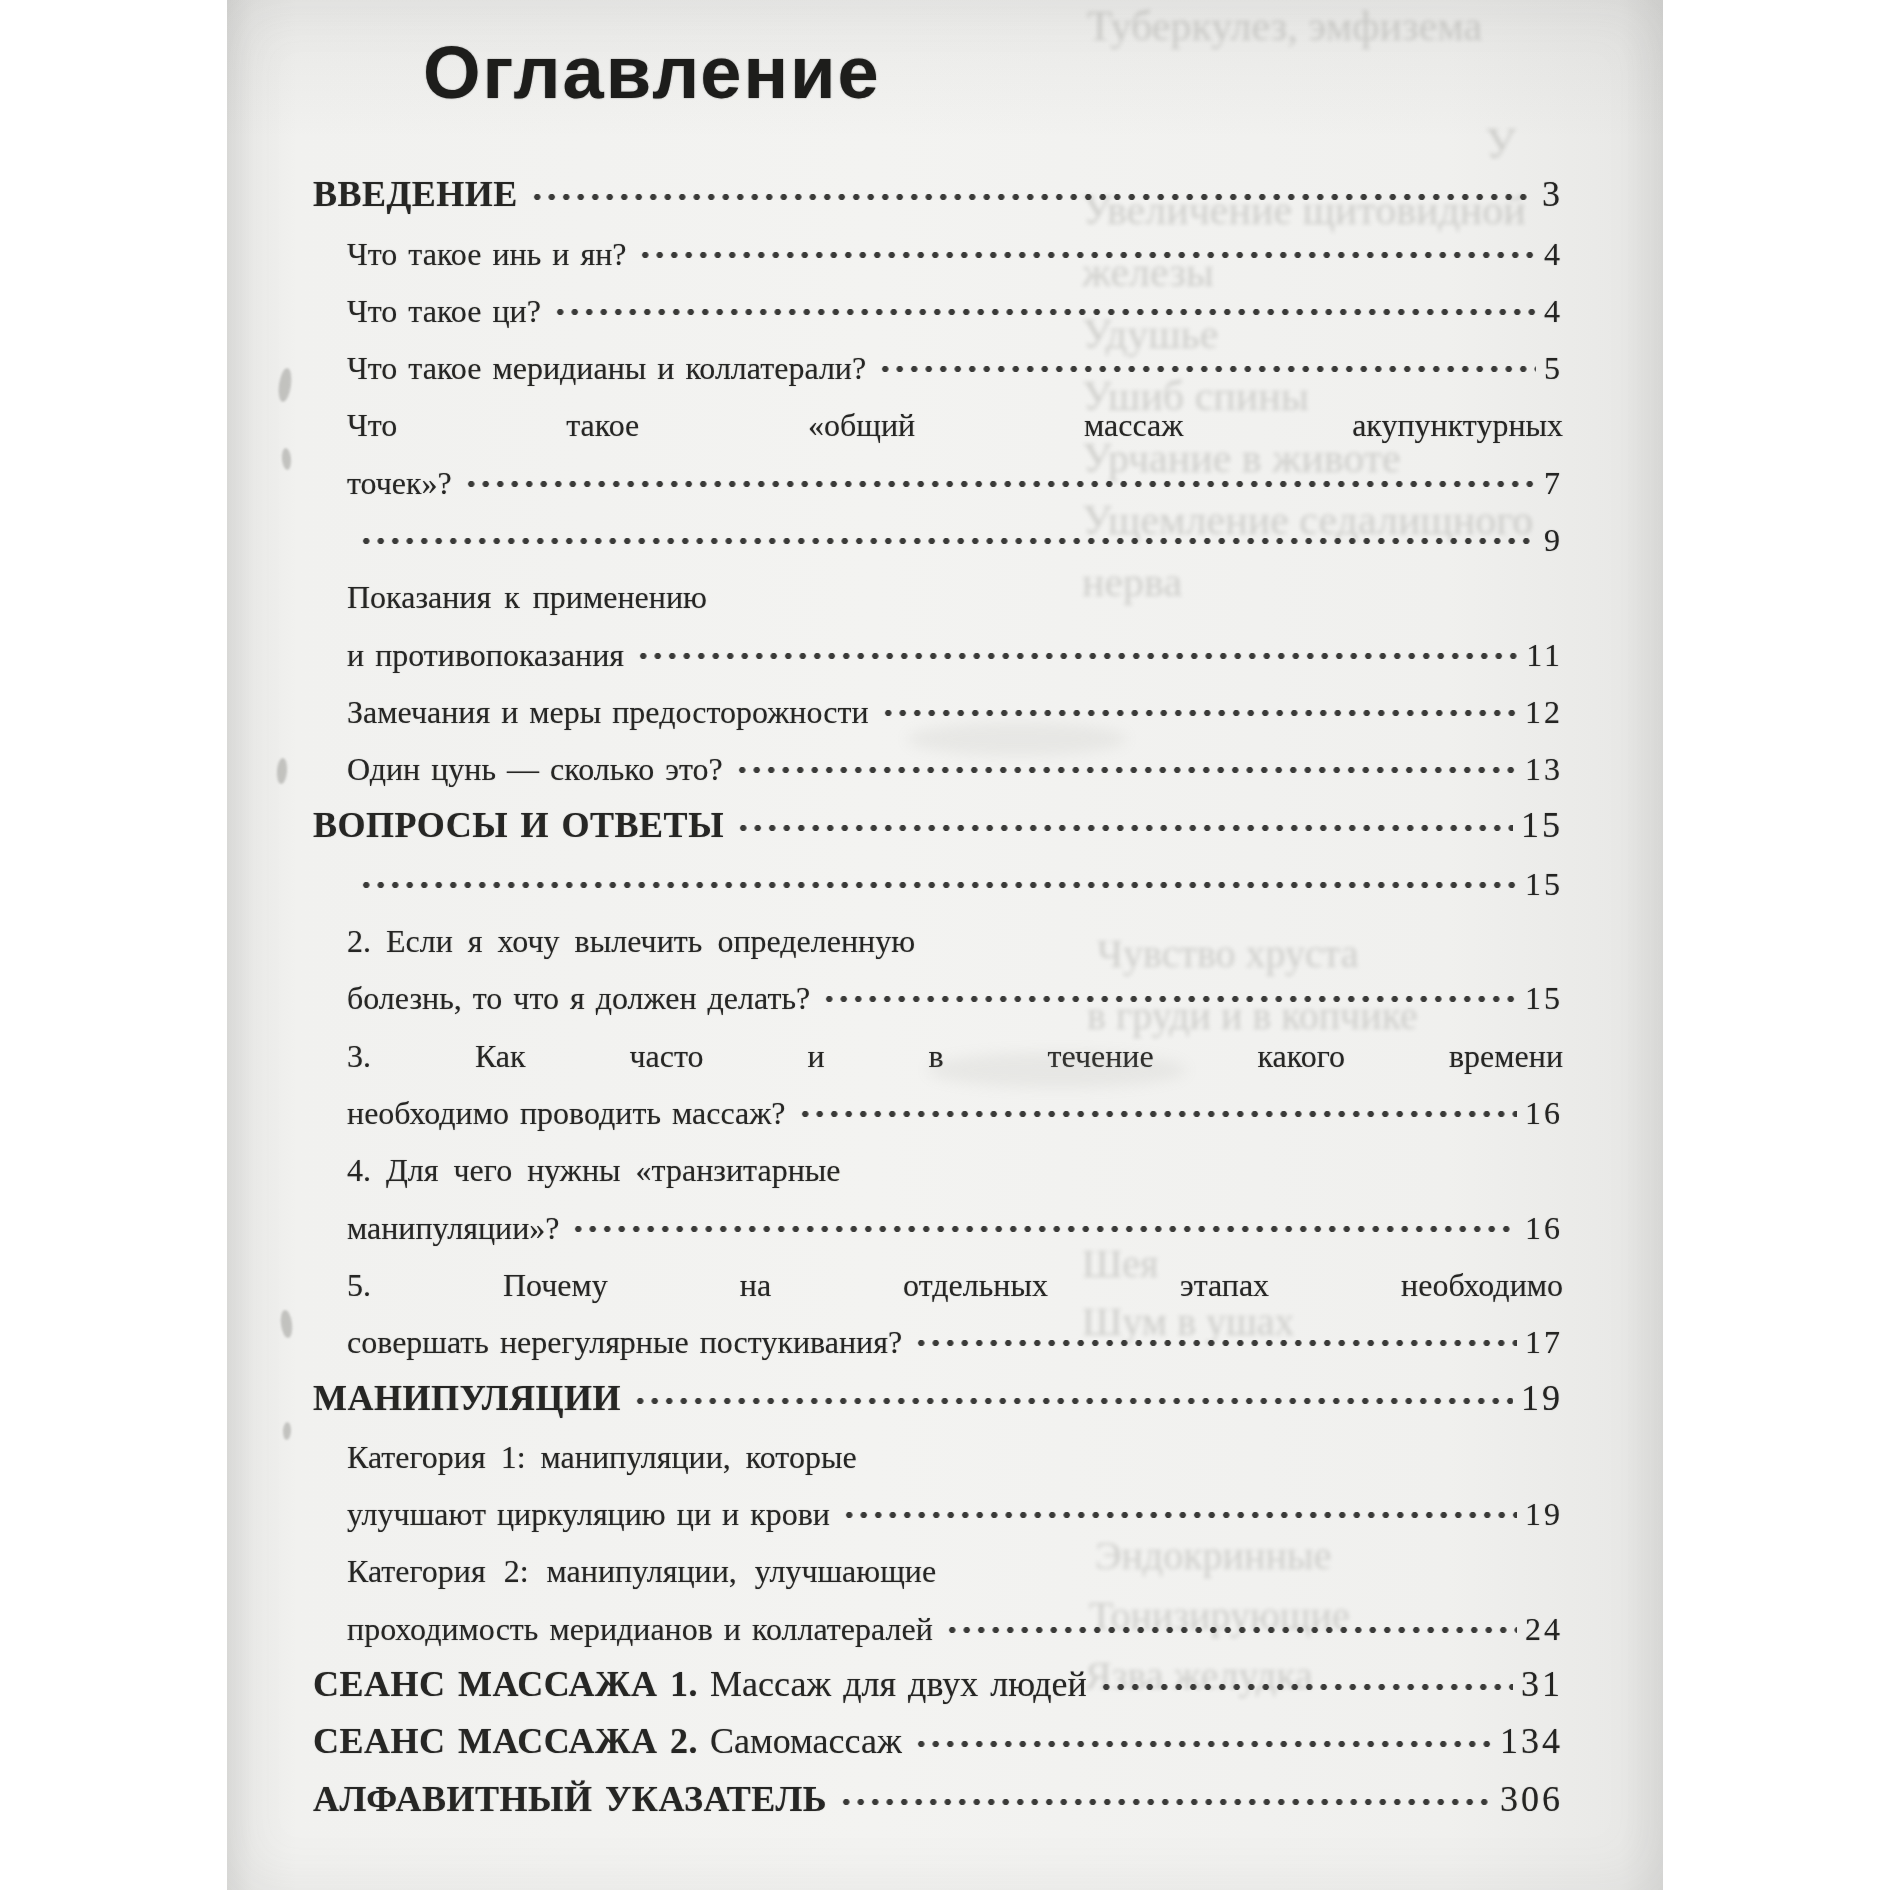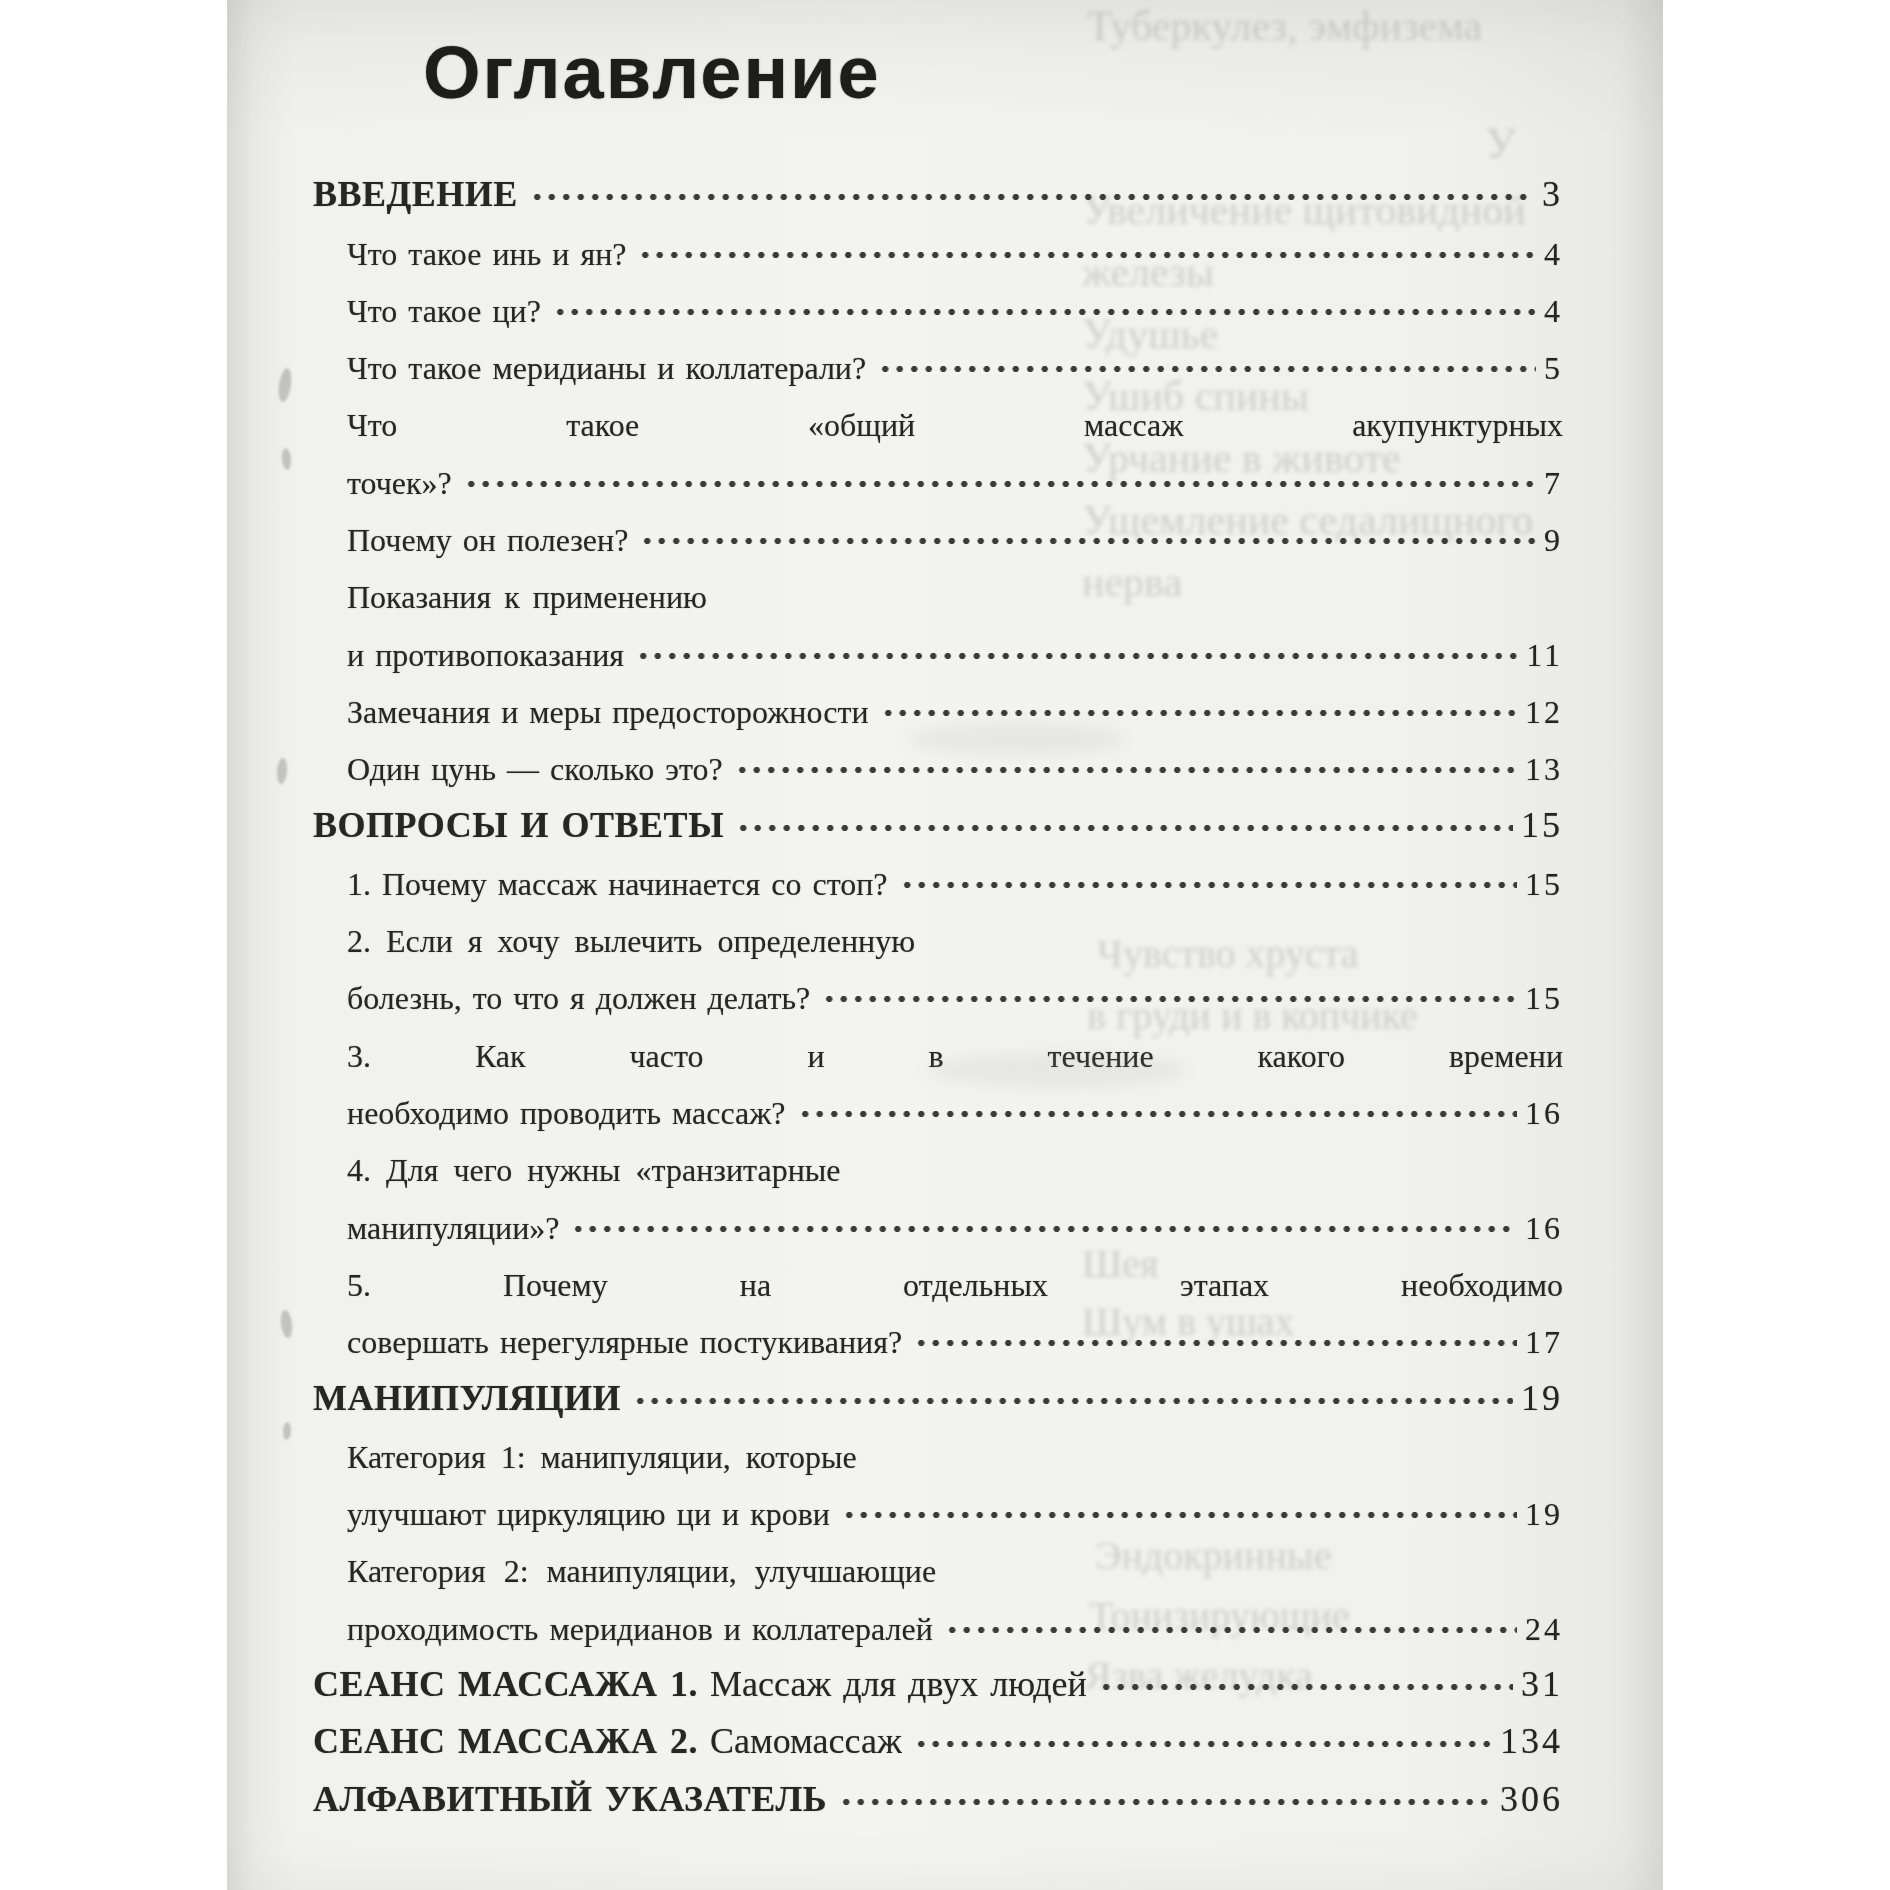--- a/index.html
+++ b/index.html
@@ -102,21 +102,20 @@
         </div>
         <div class="row ind fill">
           <span class="txt">Что такое «общий массаж акупунктурных</span>
         </div>
         <div class="row ind">
           <span class="txt">точек»?</span>
           <span class="leader"></span>
           <span class="num">7</span>
         </div>
         <div class="row ind">
-          <span class="txt">Почему он полезен?</span>
           <span class="leader"></span>
           <span class="num">9</span>
         </div>
         <div class="row ind" style="word-spacing: 5px;">
           <span class="txt">Показания к применению</span>
         </div>
         <div class="row ind">
           <span class="txt">и противопоказания</span>
           <span class="leader"></span>
           <span class="num">11</span>
@@ -130,21 +129,20 @@
           <span class="txt">Один цунь — сколько это?</span>
           <span class="leader"></span>
           <span class="num">13</span>
         </div>
         <div class="row section">
           <span class="txt"><b>ВОПРОСЫ И ОТВЕТЫ</b></span>
           <span class="leader"></span>
           <span class="num">15</span>
         </div>
         <div class="row ind">
-          <span class="txt">1. Почему массаж начинается со стоп?</span>
           <span class="leader"></span>
           <span class="num">15</span>
         </div>
         <div class="row ind" style="word-spacing: 7px;">
           <span class="txt">2. Если я хочу вылечить определенную</span>
         </div>
         <div class="row ind">
           <span class="txt">болезнь, то что я должен делать?</span>
           <span class="leader"></span>
           <span class="num">15</span>

